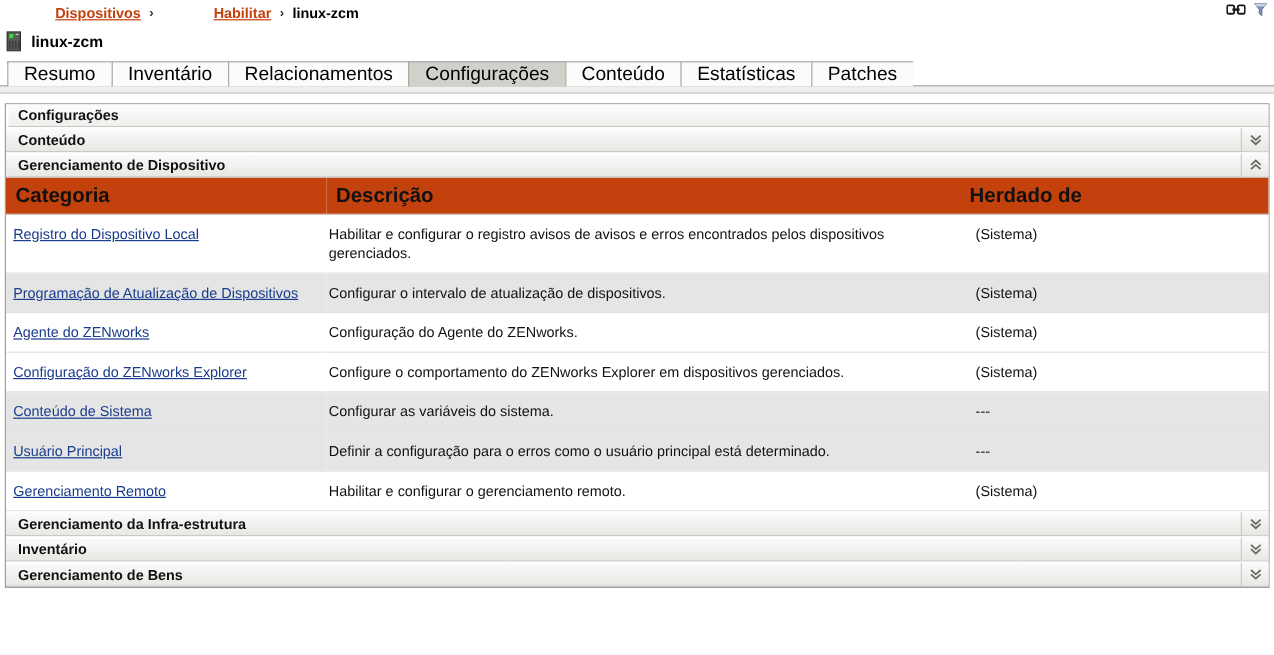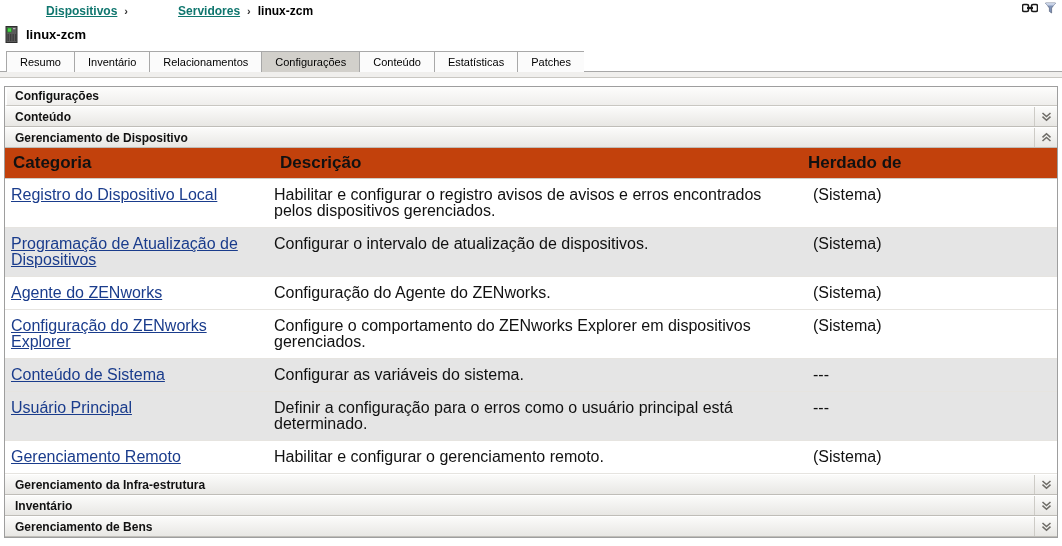--- a/index.html
+++ b/index.html
@@ -19,21 +19,21 @@
 
   
   .breadcrumb-bar {
     height: 22px;
     display: flex;
     align-items: center;
     padding: 0 6px 0 3px;
     position: relative;
   }
   .crumb-link {
-    color: #0f766e;
+    color: #c2410c;
     text-decoration: underline;
     font-size: 12px;
     font-weight: bold;
     cursor: pointer;
     white-space: nowrap;
     padding-left: 43px;
   }
   .crumb-sep {
     color: #333;
     font-weight: bold;
@@ -86,21 +86,21 @@
     content: "";
     position: absolute;
     left: 0; right: 0; bottom: 0;
     height: 1px;
     background: #a8a8a8;
   }
   .tab {
     height: 21px;
     line-height: 21px;
     padding: 0 13px;
-    font-size: 11px;
+    font-size: 16px;
     color: #000;
     background: #fbfbfb;
     border: 1px solid #a8a8a8;
     border-bottom: none;
     border-right: none;
     box-sizing: border-box;
     cursor: pointer;
     white-space: nowrap;
     position: relative;
     z-index: 2;
@@ -180,21 +180,21 @@
     text-align: left;
     font-size: 17px;
     font-weight: bold;
     color: #111;
     padding: 5px 0 5px 8px;
     background: #c2410c;
     border-bottom: 1px solid #cfcdc8;
     box-sizing: border-box;
   }
   .cfg-table td {
-    font-size: 16px;
+    font-size: 12px;
     color: #111;
     padding: 8px 8px 8px 8px;
     vertical-align: top;
     border-bottom: 1px solid #e6e4e0;
     box-sizing: border-box;
     line-height: 16px;
   }
   .cfg-table tr.odd td { background: #ffffff; }
   .cfg-table tr.even td { background: #e5e5e5; }
   .col-cat { width: 267px; }
@@ -208,21 +208,21 @@
   .cfg-table td.cat-cell { padding-left: 6px; padding-right: 2px; }
   .cfg-table td.desc-cell { padding-left: 2px; }
   .cfg-table td.inh-cell { padding-left: 13px; }
 </style>
 </head>
 <body>
 
 <div class="breadcrumb-bar">
   <span class="crumb-link">Dispositivos</span>
   <span class="crumb-sep">›</span>
-  <span class="crumb-link">Servidores</span>
+  <span class="crumb-link">Habilitar</span>
   <span class="crumb-sep">›</span>
   <span class="crumb-current">linux-zcm</span>
 
   <div class="crumb-tools">
     <span>
       <svg class="icon-link" viewBox="0 0 16 12">
         <rect x="0.5" y="2.5" width="6" height="7" rx="1.5" fill="none" stroke="#1a1a1a" stroke-width="1.6"></rect>
         <rect x="9.5" y="2.5" width="6" height="7" rx="1.5" fill="none" stroke="#1a1a1a" stroke-width="1.6"></rect>
         <rect x="5" y="5" width="6" height="2" fill="#1a1a1a"></rect>
       </svg>

